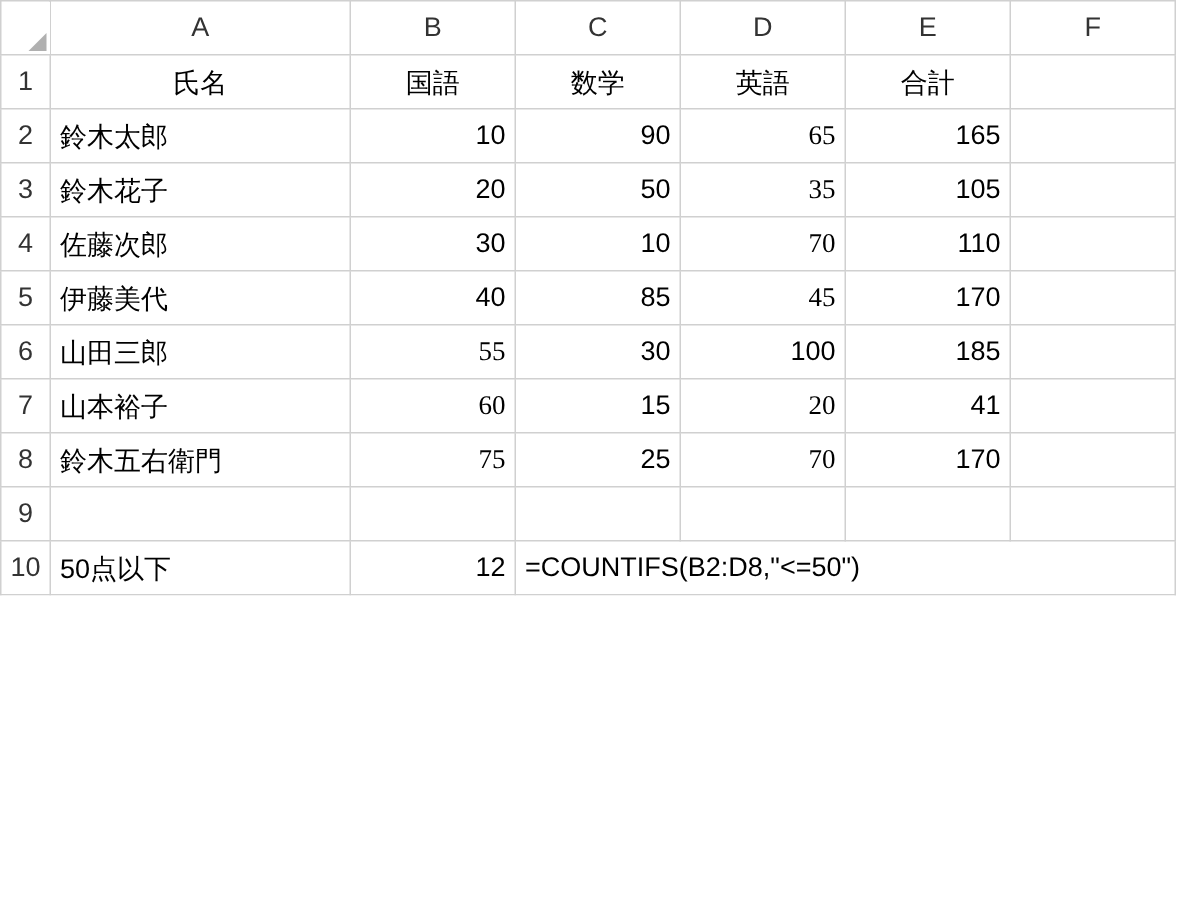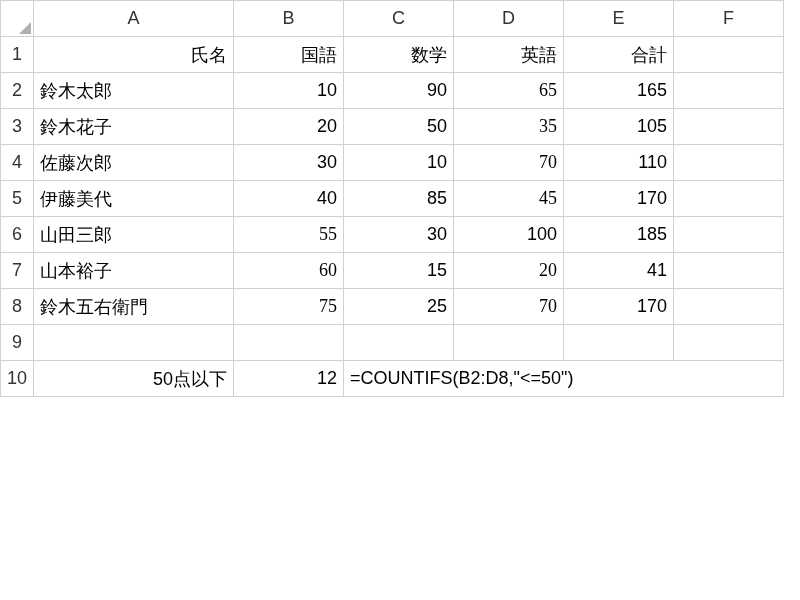--- a/index.html
+++ b/index.html
@@ -53,28 +53,28 @@
   }
   .wA { width: 200px; }
   .wB { width: 110px; }
   .wC { width: 110px; }
   .wD { width: 110px; }
   .wE { width: 110px; }
   .wF { width: 110px; }
   .hd-yellow {
     background: #ffff00;
     border: 1px solid #000;
-    text-align: right;
+    text-align: center;
     margin-left: 28px;
   }
   .data-b { border: 1px solid #000; margin-top: 43px; }
   .num { text-align: right; }
   .hl-orange { background: #fde9d9; }
   .hl-blue   { background: #dbeef3; font-family: Liberation Serif, serif; }
-  .label-orange { background: #fde9d9; text-align: right; }
+  .label-orange { background: #fde9d9; text-align: left; }
   .overflow { overflow: visible; text-align: left; }
 </style>
 </head>
 <body>
 
 <table class="sheet">
 
   <tbody>
       <tr>
     <th class="corner"></th>

